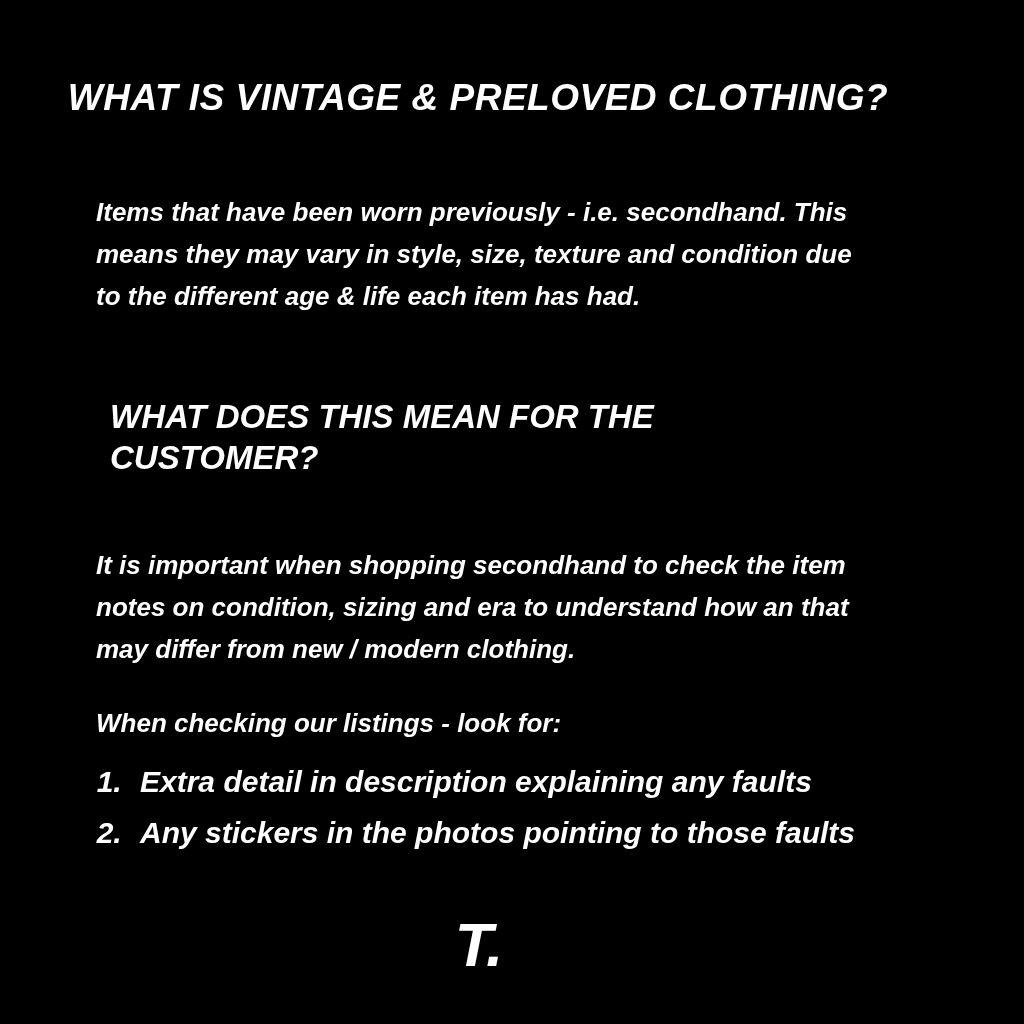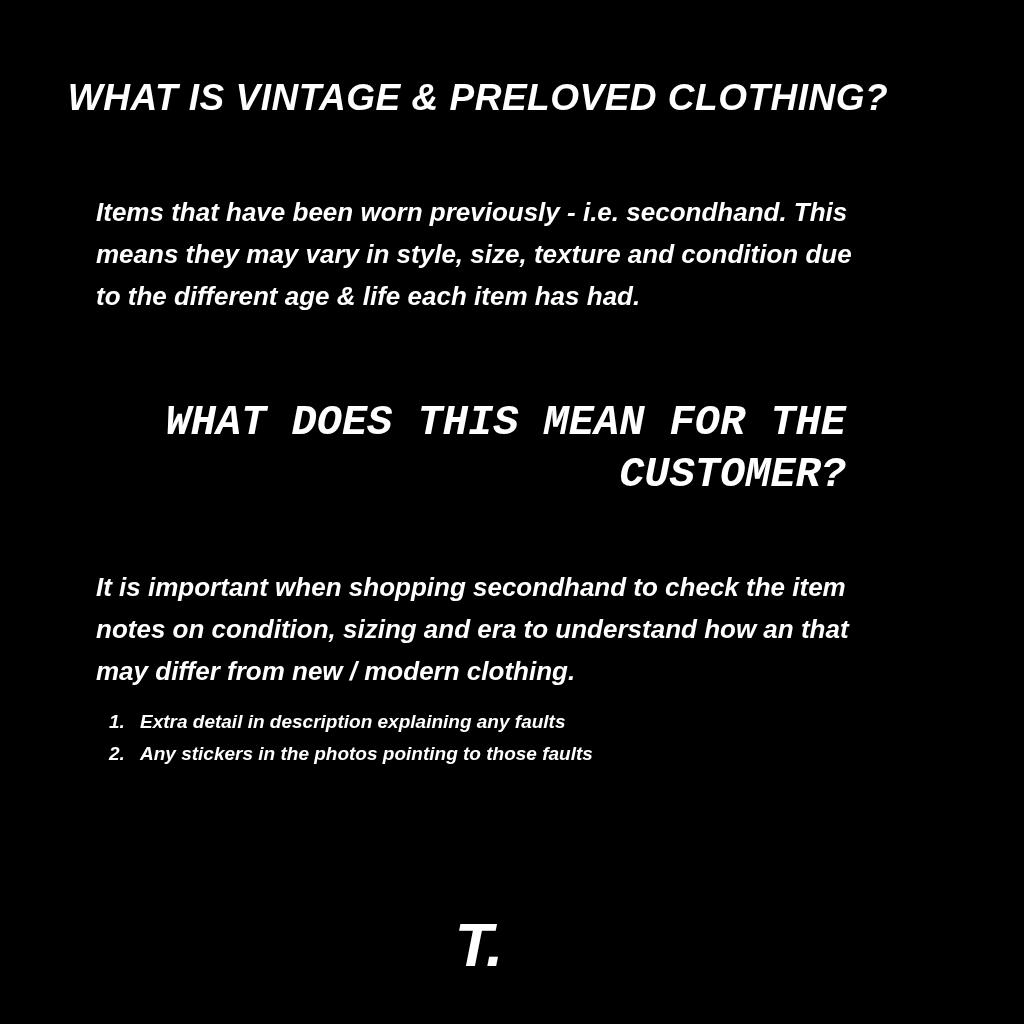--- a/index.html
+++ b/index.html
@@ -38,43 +38,42 @@
     font-weight: 700;
     font-style: italic;
     font-size: 26px;
     line-height: 1.62;
     color: #ffffff;
   }
   .block-1 {
     padding-top: 72px;
   }
   .heading-sub {
-    text-align: right;
+    text-align: left;
     font-weight: 700;
     font-style: italic;
-    font-size: 42px;
+    font-size: 33px;
     line-height: 1.24;
     margin: 0 110px;
     padding-top: 80px;
     color: #ffffff;
     text-transform: uppercase;
-    font-family: Liberation Mono, monospace;
   }
   .block-2 {
     padding-top: 65px;
   }
   .block-3 {
     padding-top: 32px;
   }
   ol.faults {
     margin: 14px 0 0 0;
     padding-left: 130px;
     font-weight: 700;
     font-style: italic;
-    font-size: 19px;
+    font-size: 30px;
     line-height: 1.62;
     color: #ffffff;
   }
   ol.faults li {
     padding-left: 10px;
     margin-bottom: 2px;
   }
   .logo {
     position: absolute;
     left: 0;
@@ -99,20 +98,21 @@
 <div class="page">
 
   <h1 class="heading-main">WHAT IS VINTAGE &amp; PRELOVED CLOTHING?</h1>
 
   <p class="body-block block-1">Items that have been worn previously - i.e. secondhand. This means they may vary in style, size, texture and condition due to the different age &amp; life each item has had.</p>
 
   <h2 class="heading-sub">WHAT DOES THIS MEAN FOR THE CUSTOMER?</h2>
 
   <p class="body-block block-2">It is important when shopping secondhand to check the item notes on condition, sizing and era to understand how an that may differ from new / modern clothing.</p>
 
+  <p class="body-block block-3">When checking our listings - look for:</p>
 
   <ol class="faults">
     <li>Extra detail in description explaining any faults</li>
     <li>Any stickers in the photos pointing to those faults</li>
   </ol>
 
   <div class="logo">
     <span class="logo-mark">T.</span>
   </div>
 

